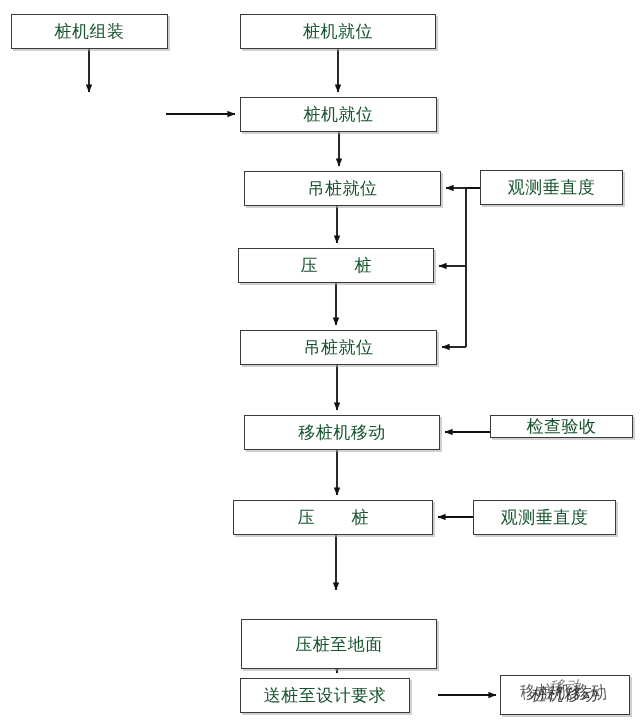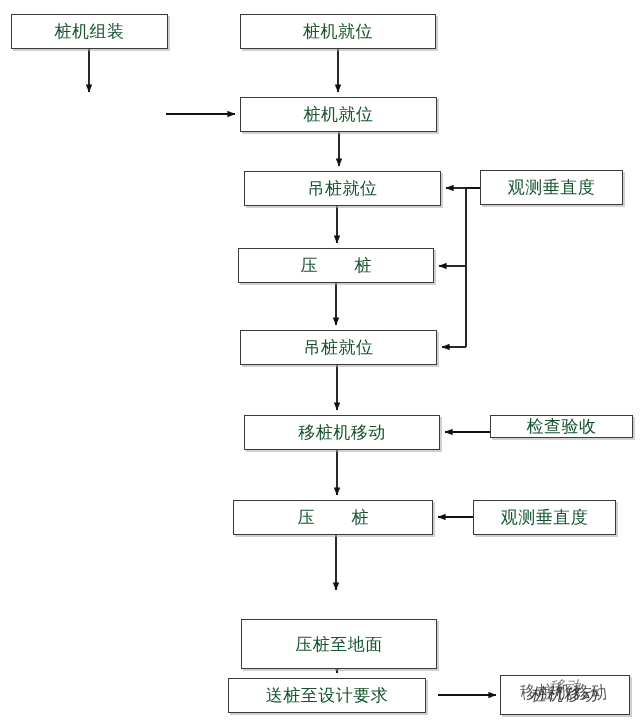--- a/index.html
+++ b/index.html
@@ -149,21 +149,21 @@
   <div class="node" style="left:244px; top:415px; width:196px; height:35px;">移桩机移动</div>
 
   <div class="node" style="left:490px; top:415px; width:143px; height:23px;">检查验收</div>
 
   <div class="node wide-space" style="left:233px; top:500px; width:200px; height:35px;">压　桩</div>
 
   <div class="node" style="left:473px; top:500px; width:143px; height:35px;">观测垂直度</div>
 
   <div class="node" style="left:241px; top:595px; width:196px; height:50px;margin-top:24px;">压桩至地面</div>
 
-  <div class="node" style="left:228px; top:678px; width:198px; height:35px;">送桩至设计要求</div>
+  <div class="node" style="left:240px; top:678px; width:170px; height:35px;">送桩至设计要求</div>
 
   <div class="node garbled" style="left:500px; top:675px; width:130px; height:40px;">
     <div class="garbled-stack">
       <span class="g1">桩机移动</span>
       <span class="g2">移桩机移动</span>
       <span class="g3">移动</span>
     </div>
   </div>
 
 </div>

